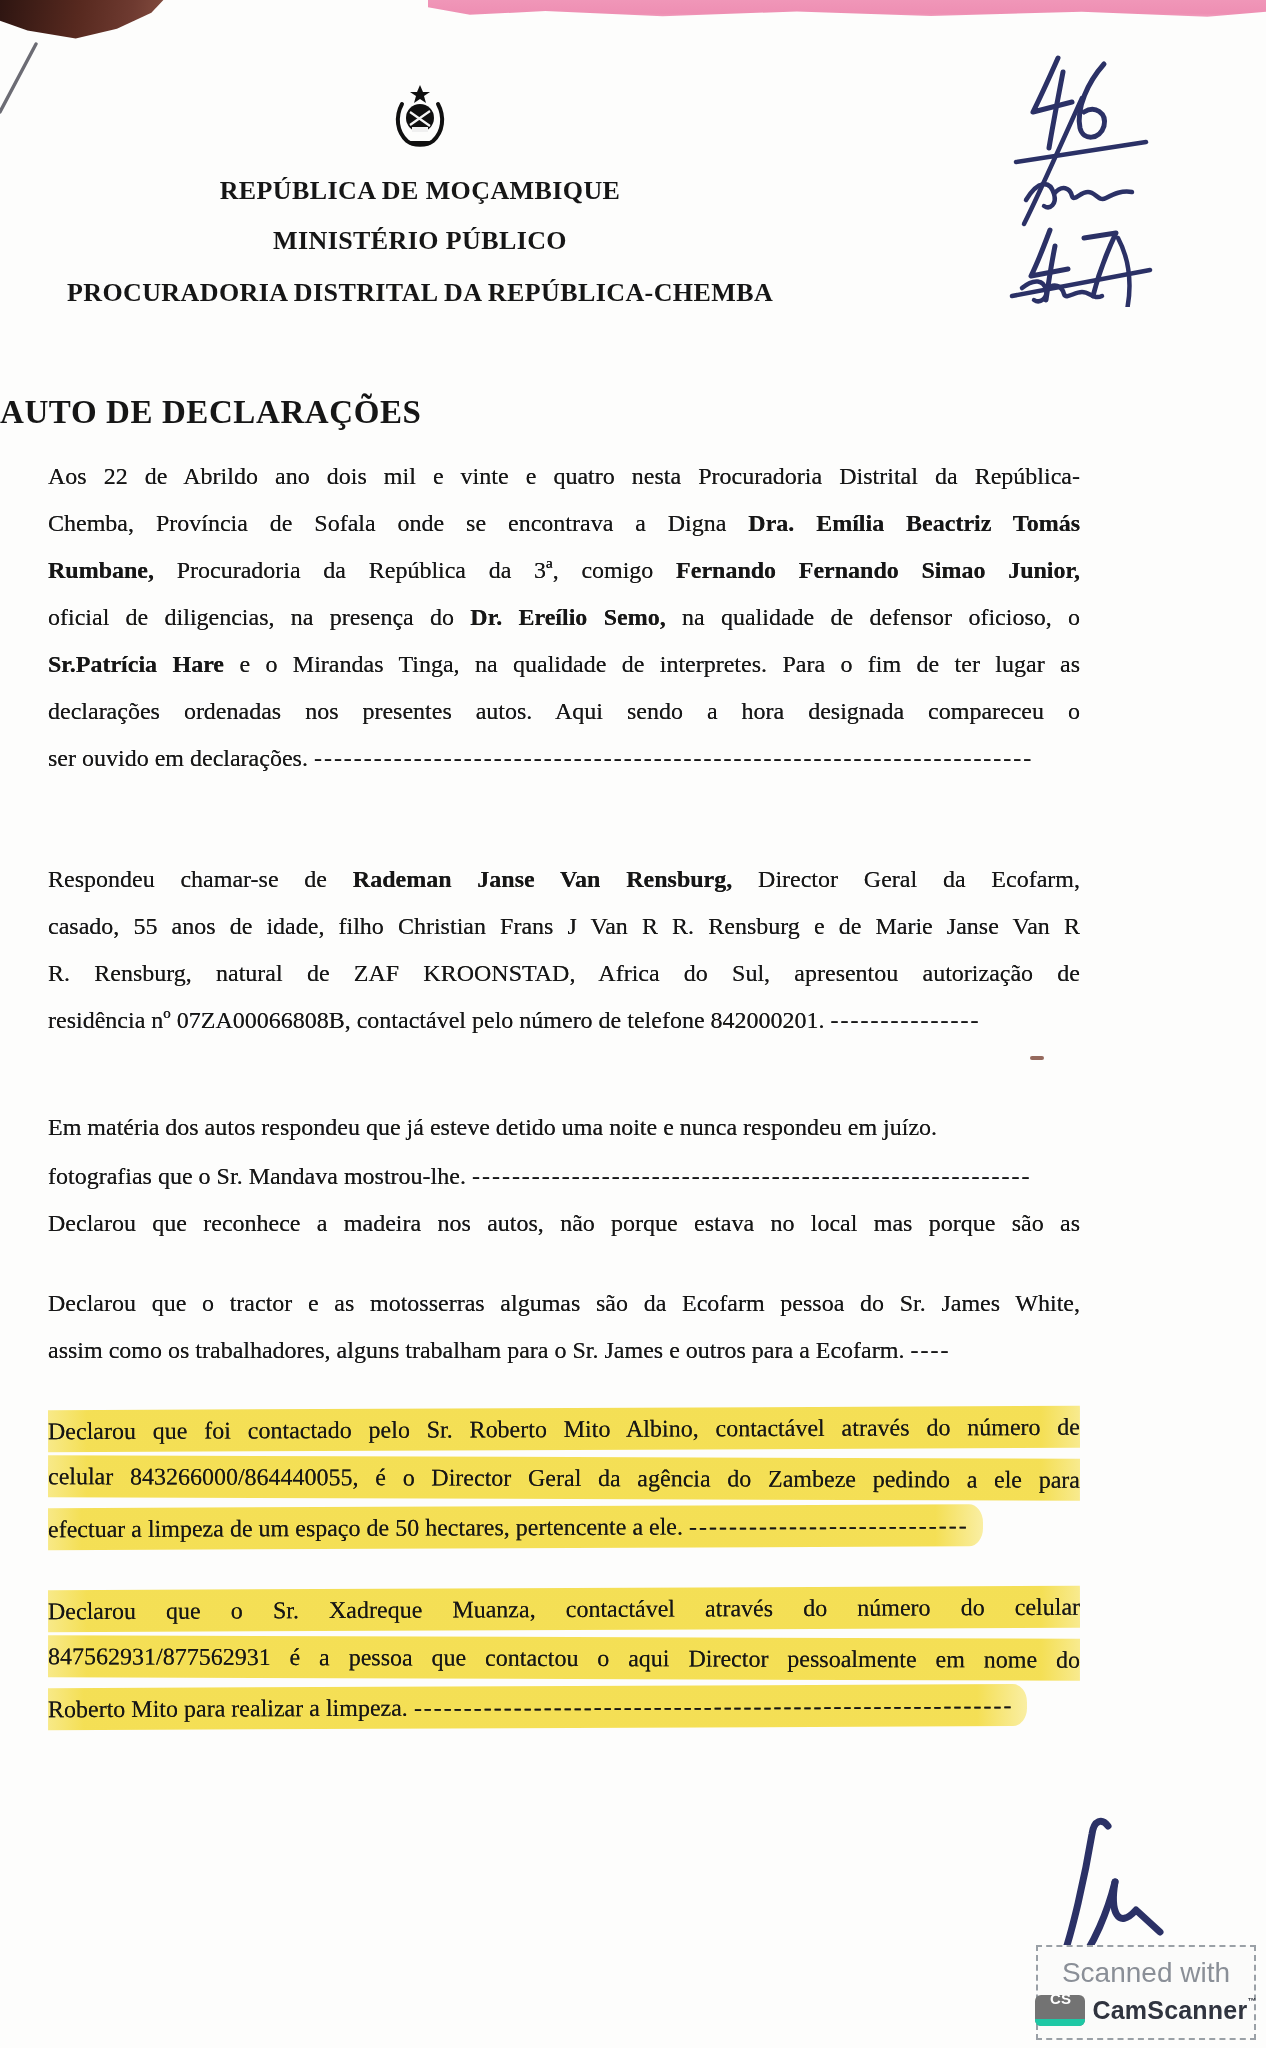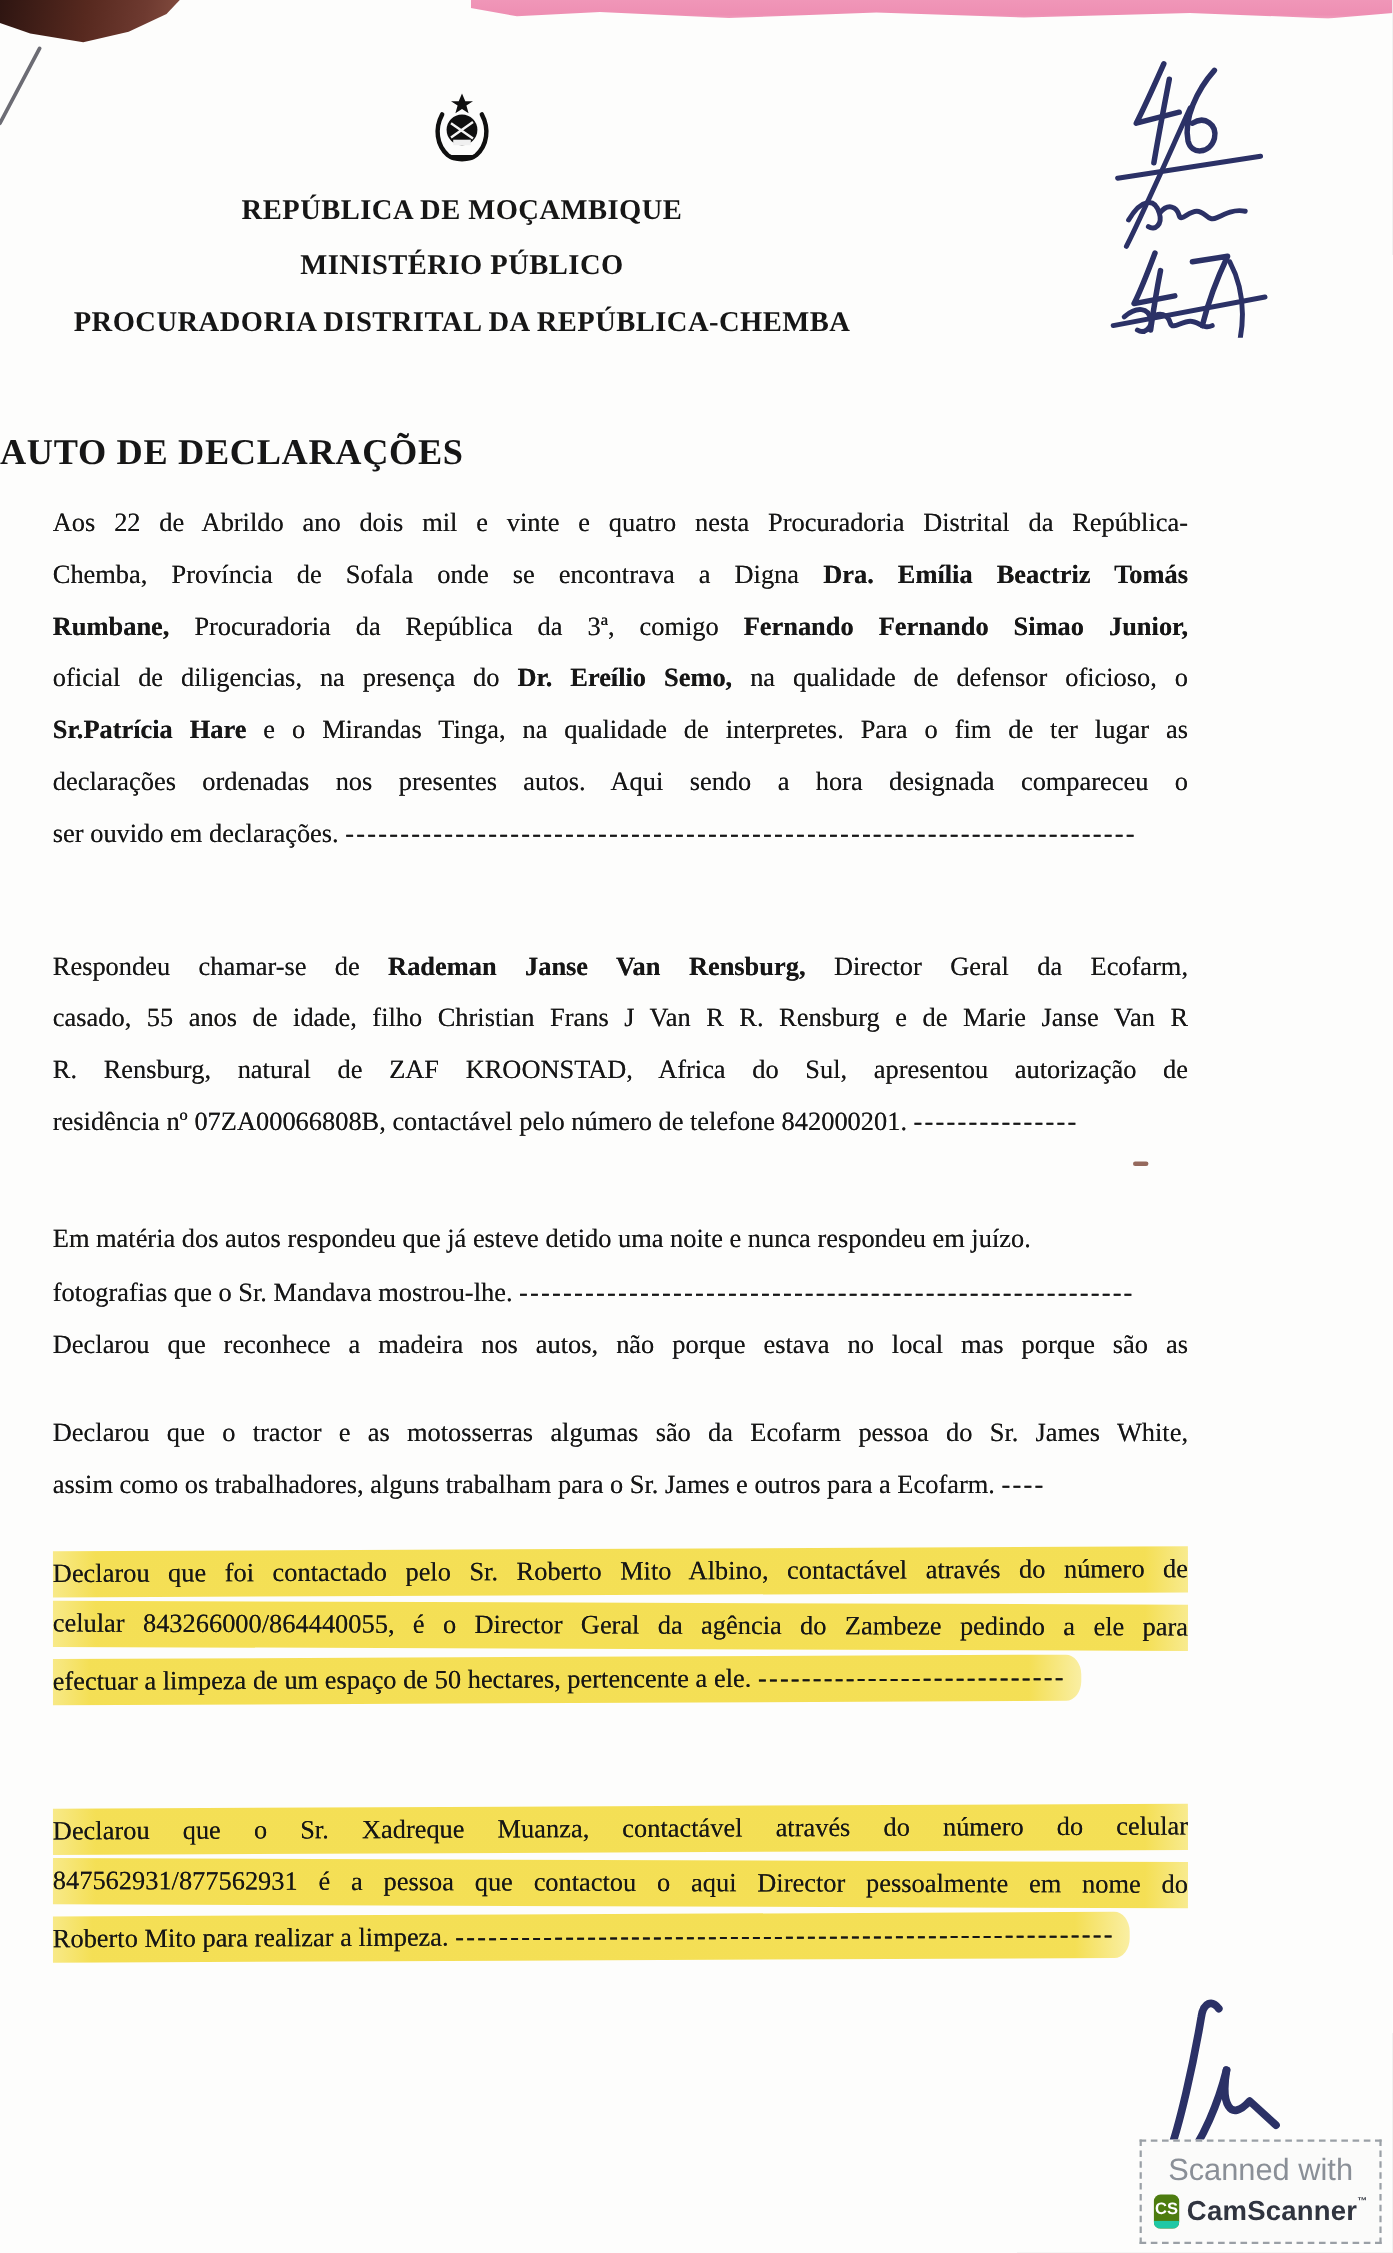--- a/index.html
+++ b/index.html
@@ -47,38 +47,38 @@
   .para.hl-para .line{height:49px; line-height:49px;}
   .line.just{text-align:justify; text-align-last:justify;}
   .b{font-weight:700;margin-top:18px;}
   .dash{letter-spacing:2px;}
   .para:nth-child(1){top:453px;}
   .para:nth-child(2){top:856px;}
   .para:nth-child(3){top:1104px;}
   .para:nth-child(4){top:1153px;}
   .para:nth-child(5){top:1280px;}
   .para:nth-child(6){top:1405px;}
-  .para:nth-child(7){top:1639px;}
+  .para:nth-child(7){top:1585px;}
   .hl{
     background:linear-gradient(90deg,rgba(246,224,75,.55) 0%,rgba(243,219,62,.88) 5%,rgba(243,219,62,.88) 95%,rgba(246,224,75,.5) 100%);
     padding:8px 14px; margin:0 -14px; border-radius:14px/18px;
     box-decoration-break:clone; -webkit-box-decoration-break:clone;
   }
   .hl-para .line:nth-child(odd){transform:rotate(-.25deg);}
   .hl-para .line:nth-child(even){transform:rotate(.2deg);}
   
   .cs-badge{
     position:absolute; right:10px; bottom:8px; width:200px; padding:10px 8px 12px 8px;
     border:2px dashed #9aa0a6; background:#fbfbfa; text-align:center;
     font-family:"Liberation Sans","DejaVu Sans",sans-serif;
   }
   .cs-line1{font-size:28px; color:#8a8f97; margin-bottom:6px;}
   .cs-row{display:flex; align-items:center; justify-content:center; gap:7px;}
-  .cs-logo{width:23px; height:31px; border-radius:6px; background:#4d7c0f; position:relative;
-    display:flex; align-items:center; justify-content:center; overflow:hidden; flex:0 0 auto;}
+  .cs-logo{width:50px; height:31px; border-radius:6px; background:#737373; position:relative;
+    display:flex; justify-content:center; overflow:hidden; flex:0 0 auto;}
   .cs-logo span{color:#fff; font-weight:700; font-size:15px; line-height:1; margin-top:-4px;}
   .cs-logo i{position:absolute; left:0; right:0; bottom:0; height:7px; background:#1ec8a5;}
   .cs-brand{font-size:25px; font-weight:700; color:#30343f; letter-spacing:.2px; white-space:nowrap;}
   .cs-tm{font-size:9px; color:#30343f; vertical-align:top;}
   .ink{fill:none; stroke:#2b3166; stroke-linecap:round; stroke-linejoin:round;}
 </style>
 </head>
 <body>
 
 <div class="page">

